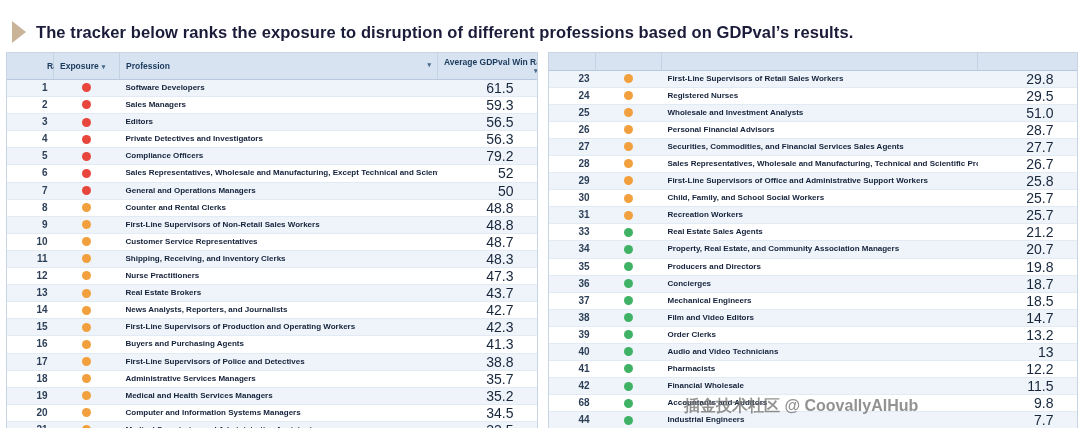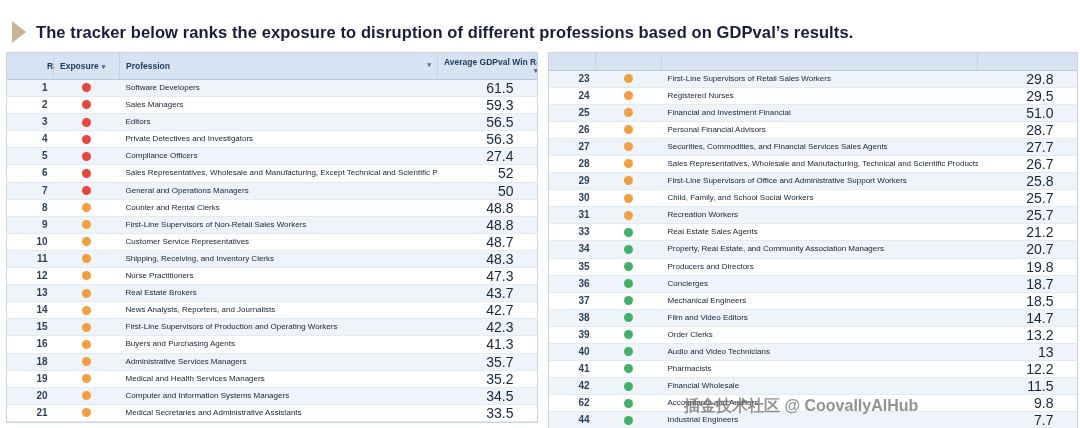--- a/index.html
+++ b/index.html
@@ -102,21 +102,21 @@
   tbody tr:nth-child(odd)  { background: #eef4fa; }
   tbody tr:nth-child(even) { background: #ffffff; }
   td.c-rank {
     text-align: right;
     font-weight: bold;
     color: #2d3f57;
     font-size: 10px;
     margin-top: 40px;
   }
   td.c-exposure { text-align: center; }
-  td.c-prof { font-weight: normal; font-size: 8px; color: #14213a; }
+  td.c-prof { font-weight: bold; font-size: 8px; color: #14213a; }
   td.c-rate { text-align: right; padding-right: 30px; font-size: 14px; color: #17263b; }
   .dot {
     display: inline-block;
     width: 9px; height: 9px;
     border-radius: 50%;
     vertical-align: middle;
   }
   .dot.red    { background: #e8453c; }
   .dot.orange { background: #f2a03d; }
   .dot.green  { background: #3fb265; }
@@ -177,21 +177,21 @@
             <tr>
               <td class="c-rank">4</td>
               <td class="c-exposure"><span class="dot red"></span></td>
               <td class="c-prof">Private Detectives and Investigators</td>
               <td class="c-rate">56.3</td>
             </tr>
             <tr>
               <td class="c-rank">5</td>
               <td class="c-exposure"><span class="dot red"></span></td>
               <td class="c-prof">Compliance Officers</td>
-              <td class="c-rate">27.4</td>
+              <td class="c-rate">79.2</td>
             </tr>
             <tr>
               <td class="c-rank">6</td>
               <td class="c-exposure"><span class="dot red"></span></td>
               <td class="c-prof">Sales Representatives, Wholesale and Manufacturing, Except Technical and Scientific Pr</td>
               <td class="c-rate">52</td>
             </tr>
             <tr>
               <td class="c-rank">7</td>
               <td class="c-exposure"><span class="dot red"></span></td>
@@ -244,20 +244,26 @@
               <td class="c-rank">15</td>
               <td class="c-exposure"><span class="dot orange"></span></td>
               <td class="c-prof">First-Line Supervisors of Production and Operating Workers</td>
               <td class="c-rate">42.3</td>
             </tr>
             <tr>
               <td class="c-rank">16</td>
               <td class="c-exposure"><span class="dot orange"></span></td>
               <td class="c-prof">Buyers and Purchasing Agents</td>
               <td class="c-rate">41.3</td>
+            </tr>
+            <tr>
+              <td class="c-rank">17</td>
+              <td class="c-exposure"><span class="dot orange"></span></td>
+              <td class="c-prof">First-Line Supervisors of Police and Detectives</td>
+              <td class="c-rate">38.8</td>
             </tr>
             <tr>
               <td class="c-rank">18</td>
               <td class="c-exposure"><span class="dot orange"></span></td>
               <td class="c-prof">Administrative Services Managers</td>
               <td class="c-rate">35.7</td>
             </tr>
             <tr>
               <td class="c-rank">19</td>
               <td class="c-exposure"><span class="dot orange"></span></td>
@@ -299,21 +305,21 @@
             </tr>
             <tr>
               <td class="c-rank">24</td>
               <td class="c-exposure"><span class="dot orange"></span></td>
               <td class="c-prof">Registered Nurses</td>
               <td class="c-rate">29.5</td>
             </tr>
             <tr>
               <td class="c-rank">25</td>
               <td class="c-exposure"><span class="dot orange"></span></td>
-              <td class="c-prof">Financial and Investment Financial</td>
+              <td class="c-prof">Wholesale and Investment Analysts</td>
               <td class="c-rate">51.0</td>
             </tr>
             <tr>
               <td class="c-rank">26</td>
               <td class="c-exposure"><span class="dot orange"></span></td>
               <td class="c-prof">Personal Financial Advisors</td>
               <td class="c-rate">28.7</td>
             </tr>
             <tr>
               <td class="c-rank">27</td>
@@ -399,21 +405,21 @@
               <td class="c-prof">Pharmacists</td>
               <td class="c-rate">12.2</td>
             </tr>
             <tr>
               <td class="c-rank">42</td>
               <td class="c-exposure"><span class="dot green"></span></td>
               <td class="c-prof">Financial Wholesale</td>
               <td class="c-rate">11.5</td>
             </tr>
             <tr>
-              <td class="c-rank">62</td>
+              <td class="c-rank">68</td>
               <td class="c-exposure"><span class="dot green"></span></td>
               <td class="c-prof">Accountants and Auditors</td>
               <td class="c-rate">9.8</td>
             </tr>
             <tr>
               <td class="c-rank">44</td>
               <td class="c-exposure"><span class="dot green"></span></td>
               <td class="c-prof">Industrial Engineers</td>
               <td class="c-rate">7.7</td>
             </tr>

